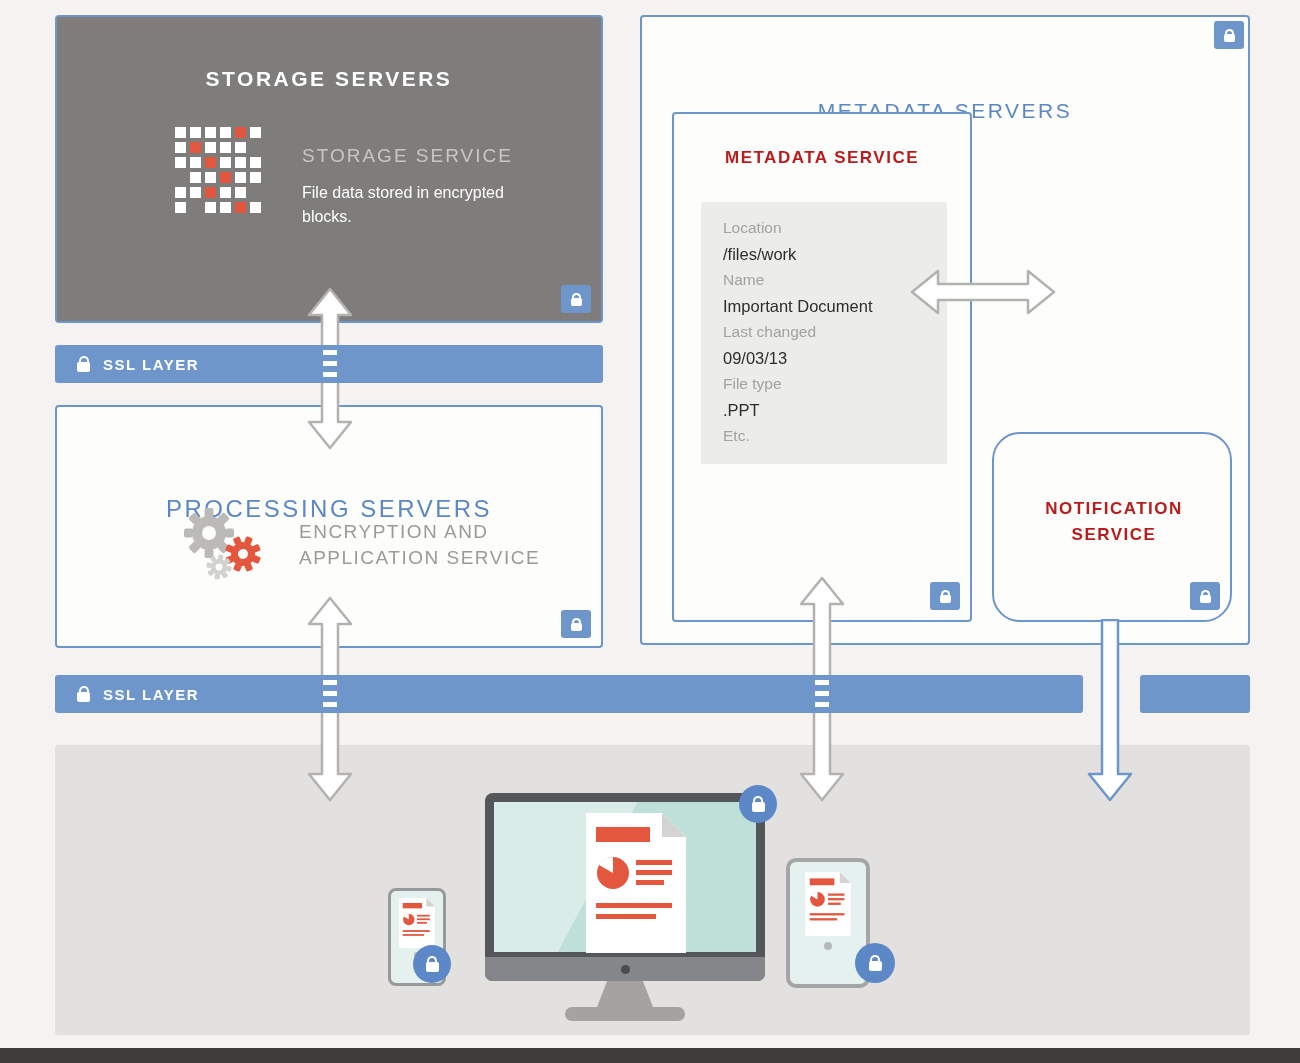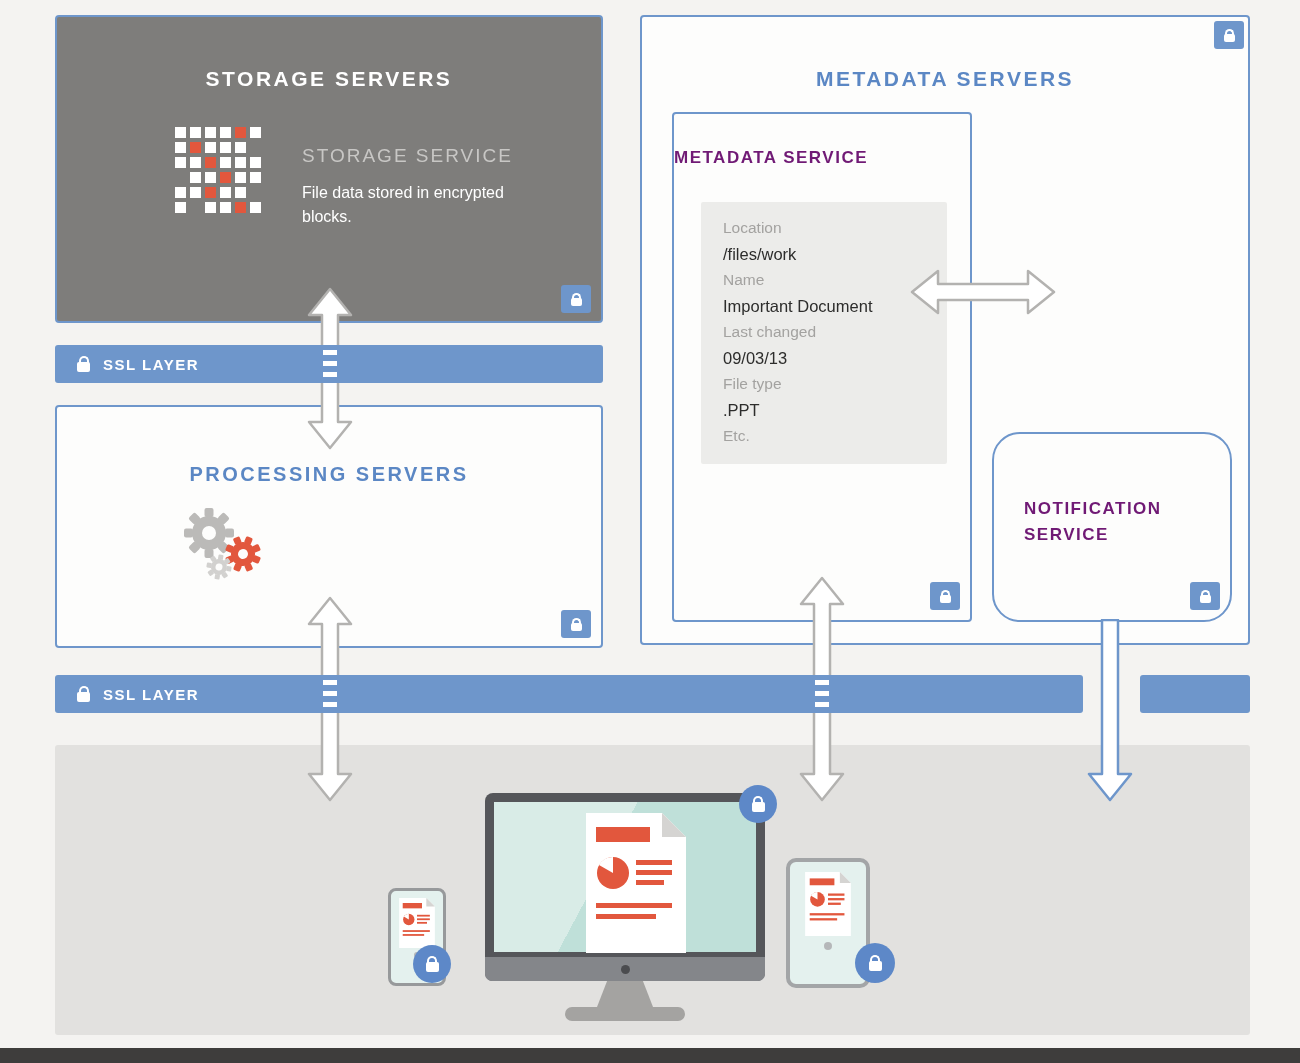--- a/index.html
+++ b/index.html
@@ -1,23 +1,23 @@
 <!DOCTYPE html>
 <html><head>
 <meta charset="utf-8">
 <style>
   * { margin:0; padding:0; box-sizing:border-box; }
   body { font-family:"Liberation Sans", sans-serif; background:#f4f3f1; }
   .canvas { position:relative; width:1300px; height:1063px; background:#f4f3f1; overflow:hidden; margin:0 auto; }
 
   .box { position:absolute; border:2px solid #6e96cb; border-radius:4px; background:#fdfdfc; z-index:1; }
 
-  .h-blue  { position:absolute; width:100%; text-align:center; color:#5b87c4; font-weight:700; font-size:21px; letter-spacing:2.5px; }
+  .h-blue  { position:absolute; width:100%; text-align:center; color:#5b87c4; font-weight:400; font-size:21px; letter-spacing:2.5px;margin-top:32px; }
   .h-white { position:absolute; width:100%; text-align:center; color:#ffffff; font-weight:700; font-size:21px; letter-spacing:2.5px; }
-  .h-dark  { color:#701a75; font-weight:700; font-size:17px; letter-spacing:1.5px; }
+  .h-dark  { color:#b91c1c; font-weight:700; font-size:17px; letter-spacing:1.5px; text-align:center; }
 
   
   .ssl-bar { position:absolute; height:38px; background:#6e96cb; border-radius:3px; display:flex; align-items:center; padding-left:22px; gap:13px; z-index:6; }
   .ssl-label { color:#ffffff; font-weight:700; font-size:15px; letter-spacing:1.5px;text-align:center; }
 
   
   .lock { position:relative; background:#fff; border-radius:2px; }
   .lock::before { content:""; position:absolute; border:2px solid #fff; border-bottom:none; border-radius:6px 6px 0 0; box-sizing:border-box; }
   .lock-s { width:11px; height:8px; margin-top:5px; }
   .lock-s::before { left:1px; top:-5px; width:9px; height:6px; }
@@ -137,21 +137,21 @@
       <div class="lock lock-s"></div>
     </div>
   </div>
 
   <div class="ssl-bar" style="left:55px; top:345px; width:548px;">
     <div class="lock lock-m"></div>
     <span class="ssl-label">SSL LAYER</span>
   </div>
 
   <div class="box" style="left:55px; top:405px; width:548px; height:243px;">
-    <div class="h-blue" style="top:56px; font-size:20px;text-align:center;">PROCESSING SERVERS</div>
+    <div class="h-blue" style="top:56px; font-size:24px;text-align:center;">PROCESSING SERVERS</div>
     <svg class="gears" width="100" height="85" viewBox="0 0 100 85">
       <g transform="translate(34,34)">
         <g fill="#bbbab8">
           <circle r="17"></circle>
           <rect x="-4.5" y="-25" width="9" height="9" rx="2"></rect>
           <rect x="-4.5" y="-25" width="9" height="9" rx="2" transform="rotate(45)"></rect>
           <rect x="-4.5" y="-25" width="9" height="9" rx="2" transform="rotate(90)"></rect>
           <rect x="-4.5" y="-25" width="9" height="9" rx="2" transform="rotate(135)"></rect>
           <rect x="-4.5" y="-25" width="9" height="9" rx="2" transform="rotate(180)"></rect>
           <rect x="-4.5" y="-25" width="9" height="9" rx="2" transform="rotate(225)"></rect>
@@ -182,20 +182,21 @@
           <rect x="-2.5" y="-12.5" width="5" height="5" rx="1" transform="rotate(90)"></rect>
           <rect x="-2.5" y="-12.5" width="5" height="5" rx="1" transform="rotate(135)"></rect>
           <rect x="-2.5" y="-12.5" width="5" height="5" rx="1" transform="rotate(180)"></rect>
           <rect x="-2.5" y="-12.5" width="5" height="5" rx="1" transform="rotate(225)"></rect>
           <rect x="-2.5" y="-12.5" width="5" height="5" rx="1" transform="rotate(270)"></rect>
           <rect x="-2.5" y="-12.5" width="5" height="5" rx="1" transform="rotate(315)"></rect>
         </g>
         <circle r="3.5" fill="#fdfdfc"></circle>
       </g>
     </svg>
+    <div class="proc-service">ENCRYPTION AND APPLICATION SERVICE</div>
     <div class="lock-badge" style="right:10px; bottom:8px;">
       <div class="lock lock-s"></div>
     </div>
   </div>
 
   <div class="box" style="left:640px; top:15px; width:610px; height:630px;">
     <div class="lock-badge" style="right:4px; top:4px;">
       <div class="lock lock-s"></div>
     </div>
     <div class="h-blue" style="top:50px;">METADATA SERVERS</div>

